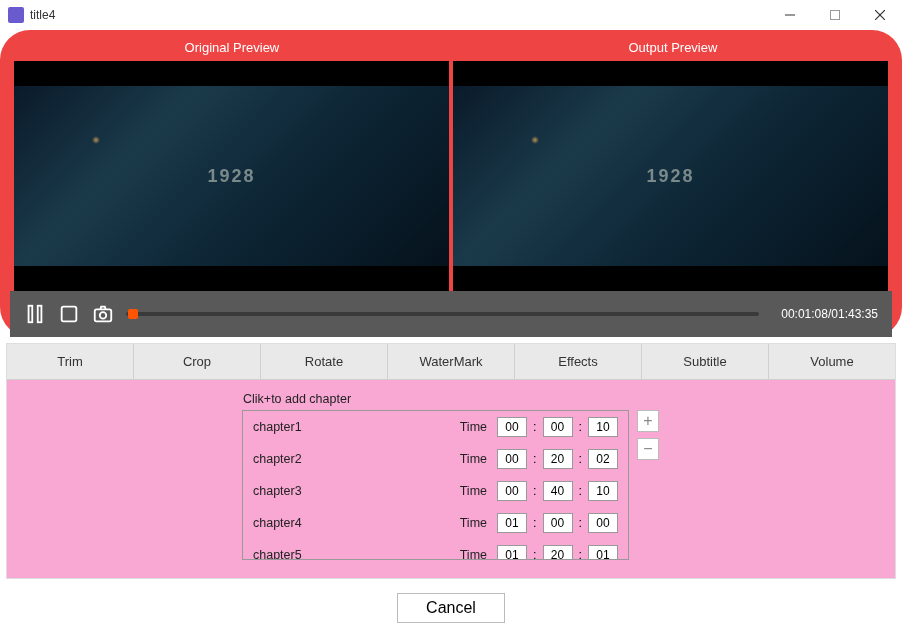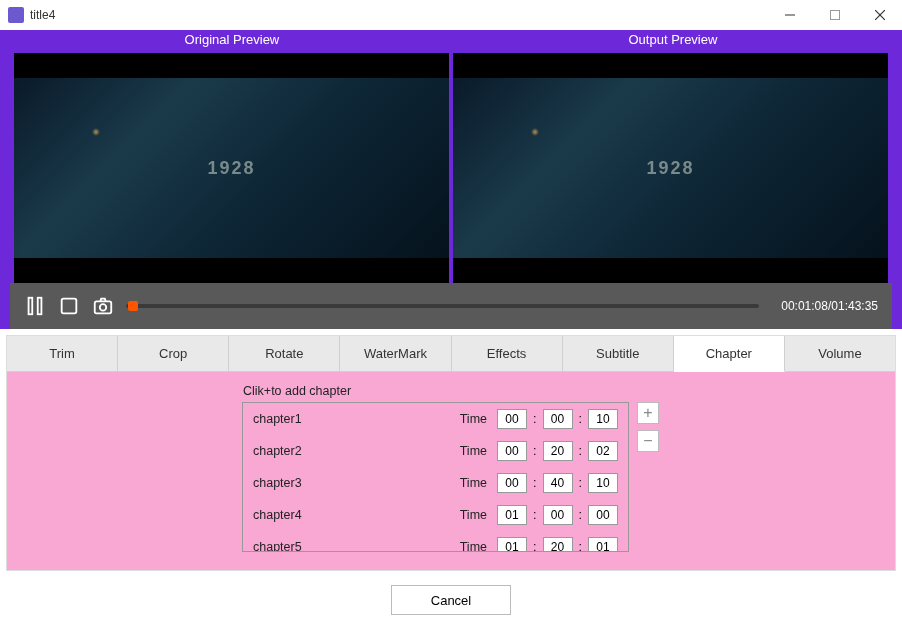--- a/index.html
+++ b/index.html
@@ -7,21 +7,21 @@
   
   
   .titlebar { height: 30px; display: flex; align-items: center; justify-content: space-between; background: #fff; padding-left: 8px; }
   .titlebar-left { display: flex; align-items: center; gap: 6px; }
   .app-icon { width: 16px; height: 16px; background: #6a5acd; border-radius: 2px; display: inline-block; }
   .titlebar-title { font-size: 12px; color: #333; }
   .titlebar-controls { display: flex; }
   .tb-btn { width: 45px; height: 30px; display: flex; align-items: center; justify-content: center; cursor: pointer; }
   
   
-  .preview-area { background: #6d28d9; padding: 2px 10px 0 10px; }
+  .preview-area { background: #ef4444; padding: 10px 10px 0 10px; border-radius: 30px; }
   .preview-labels { display: flex; justify-content: space-around; color: #fff; font-size: 13px; padding-bottom: 6px; }
   .preview-row { display: flex; gap: 4px; justify-content: center; }
   .preview-box { background: #000; width: 435px; height: 230px; display: flex; align-items: center; justify-content: center; position: relative; overflow: hidden; }
   .video-frame { width: 100%; height: 180px; background: linear-gradient(135deg, #0a1a2a 0%, #1a3a4a 30%, #0d2535 60%, #05121c 100%); position: relative; display: flex; align-items: center; justify-content: center; }
   .video-frame::before { content:""; position:absolute; left: 18%; top: 28%; width: 8px; height: 8px; background: radial-gradient(circle, #b89050 0%, transparent 70%); border-radius: 50%; }
   .video-text { color: #7a8a8a; font-size: 18px; font-weight: bold; letter-spacing: 2px; }
   
   
   .playback { background: #595959; display: flex; align-items: center; gap: 12px; padding: 12px 14px; }
   .pb-btn { color: #fff; cursor: pointer; display: flex; align-items: center; justify-content: center; }
@@ -45,21 +45,21 @@
   .chapter-row { display: flex; align-items: center; padding: 6px 10px; gap: 6px; }
   .chapter-name { flex: 1; font-size: 12.5px; color: #222; }
   .time-label { font-size: 12.5px; color: #222; margin-right: 4px;}
   .time-input { width: 30px; height: 20px; border: 1px solid #999; text-align: center; font-size: 12px; }
   .colon { font-size: 12.5px; }
   .chap-btns { display: flex; flex-direction: column; gap: 6px; }
   .chap-btn { width: 22px; height: 22px; border: 1px solid #bbb; background: #fff; display: flex; align-items: center; justify-content: center; cursor: pointer; color: #888; font-size: 16px; line-height: 1;}
   
   
   .footer { display: flex; justify-content: center; gap: 20px; padding: 8px 0 12px 0; }
-  .btn { width: 120px; height: 30px; border: 1px solid #bbb; background: #fff; font-size: 13px; cursor: pointer; }
+  .btn { width: 108px; height: 30px; border: 1px solid #bbb; background: #fff; font-size: 16px; cursor: pointer; }
   
   
   .chapter-list::-webkit-scrollbar { width: 16px; }
   .chapter-list::-webkit-scrollbar-track { background: #f0f0f0; }
   .chapter-list::-webkit-scrollbar-thumb { background: #c8c8c8; }
   .chapter-list::-webkit-scrollbar-button { background: #f0f0f0; height: 16px; }
 </style>
 </head>
 <body>
 
@@ -133,21 +133,20 @@
 </div>
 
 <div class="tabs-outer">
   <div class="tabs">
     <div class="tab">Trim</div>
     <div class="tab">Crop</div>
     <div class="tab">Rotate</div>
     <div class="tab">WaterMark</div>
     <div class="tab">Effects</div>
     <div class="tab">Subtitle</div>
-    <div class="tab active">Chapter</div>
     <div class="tab">Volume</div>
   </div>
 
   <div class="panel">
     <div class="chapter-add-label">Clik+to add chapter</div>
     <div class="chapter-wrap">
       <div class="chapter-list" id="chapter-list">
           <div class="chapter-row">
             <span class="chapter-name">chapter1</span>
             <span class="time-label">Time</span>

